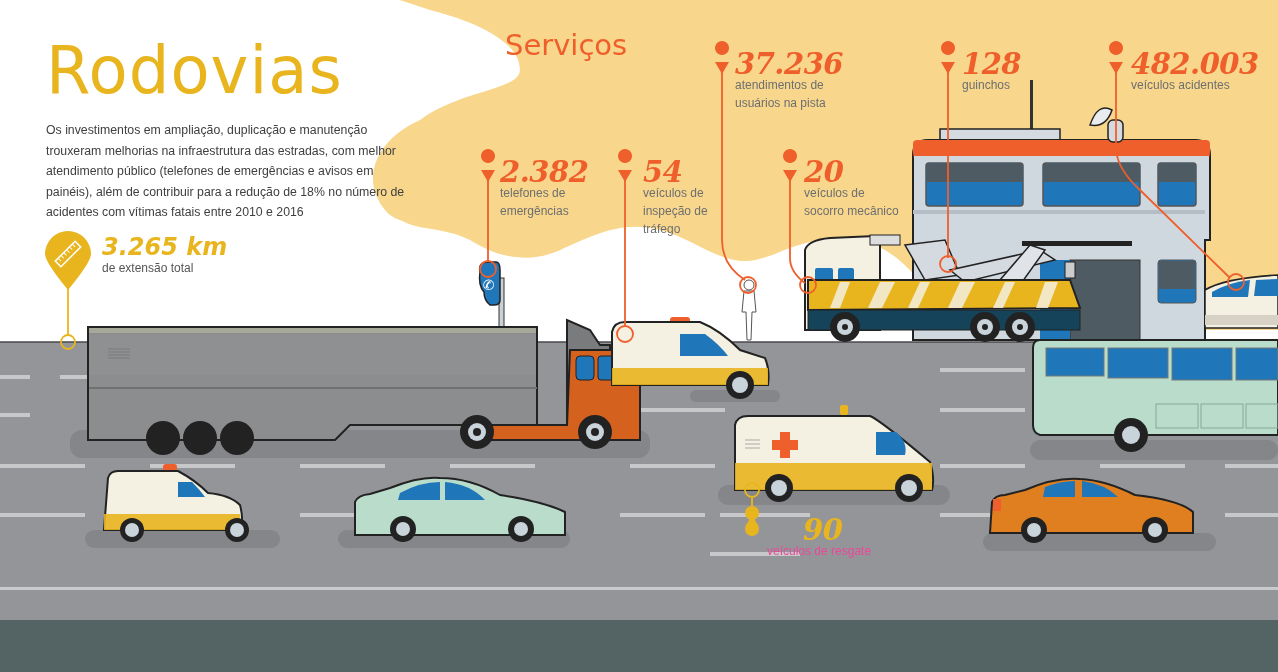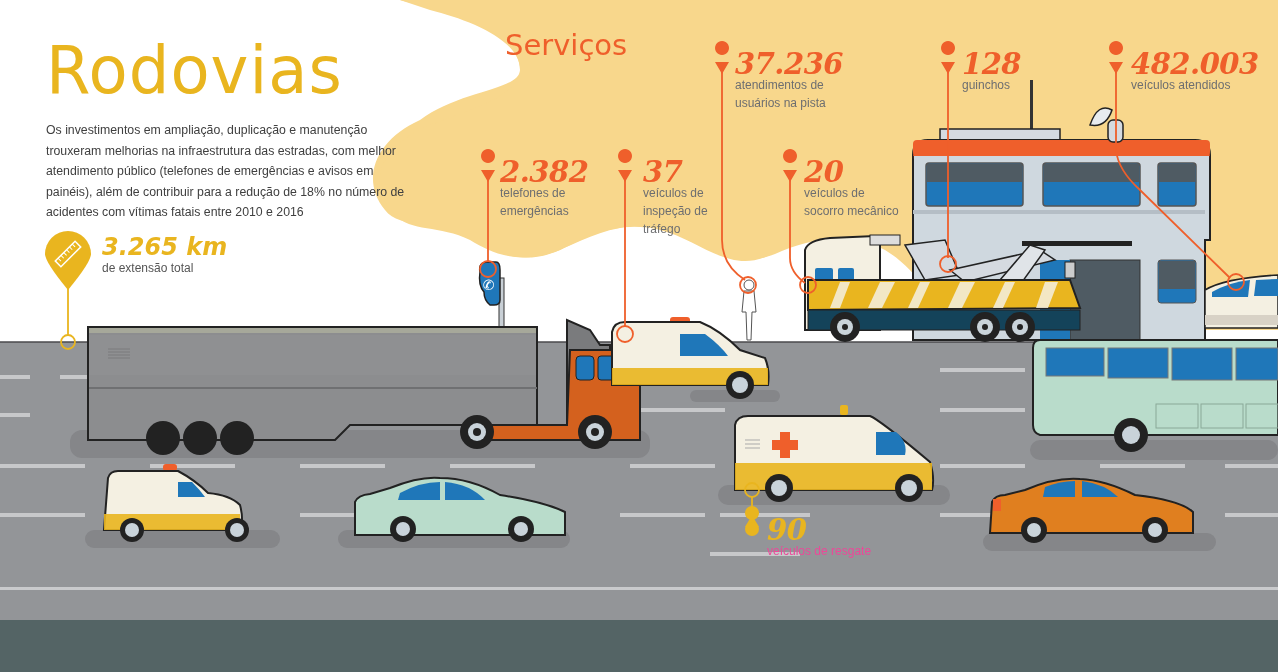--- a/index.html
+++ b/index.html
@@ -5,21 +5,21 @@
   html,body{margin:0;padding:0;}
   body{width:1278px;height:672px;overflow:hidden;background:#ffffff;position:relative;font-family:"Liberation Sans","DejaVu Sans",sans-serif;}
   .scene{position:absolute;left:0;top:0;width:1278px;height:672px;}
   .abs{position:absolute;}
   .title{left:46px;top:34px;font-size:64px;color:#e9b51f;font-weight:300;letter-spacing:1px;font-family:"DejaVu Sans",sans-serif;font-weight:normal;transform:scaleY(1.02);}
   .intro{left:46px;top:120px;width:370px;font-size:12.3px;line-height:20.5px;color:#404040;}
   .section{left:505px;top:28px;font-size:29px;color:#ef5f2b;font-family:"DejaVu Sans",sans-serif;}
   .stat{color:#ef5f2b;}
   .stat .num{font-weight:bold;font-style:italic;font-size:29px;line-height:24px;font-family:"DejaVu Serif",serif;letter-spacing:-0.5px;}
   .stat .lbl{font-size:12px;line-height:18px;color:#6d6e70;}
-  .yel .num{color:#e9b51f;}
+  .yel .num{color:#e9b51f;margin-left:36px;}
   .onroad .lbl{color:#ec4899;}
   .km .num{font-size:24px;color:#e9b51f;font-weight:bold;font-style:italic;font-family:"DejaVu Sans",sans-serif;}
   .km .lbl{font-size:12px;color:#555;}
 </style>
 </head>
 <body>
 
 <div class="scene">
 <svg width="1278" height="672" viewBox="0 0 1278 672" xmlns="http://www.w3.org/2000/svg">
 
@@ -316,21 +316,21 @@
 
 <div class="abs section">Serviços</div>
 
 <div class="abs stat" style="left:500px;top:160px;">
   <div class="num">2.382</div>
   <div class="lbl">telefones de</div>
   <div class="lbl">emergências</div>
 </div>
 
 <div class="abs stat" style="left:643px;top:160px;">
-  <div class="num">37</div>
+  <div class="num">54</div>
   <div class="lbl">veículos de</div>
   <div class="lbl">inspeção de</div>
   <div class="lbl">tráfego</div>
 </div>
 
 <div class="abs stat" style="left:735px;top:52px;">
   <div class="num">37.236</div>
   <div class="lbl">atendimentos de</div>
   <div class="lbl">usuários na pista</div>
 </div>
@@ -341,19 +341,19 @@
   <div class="lbl">socorro mecânico</div>
 </div>
 
 <div class="abs stat" style="left:962px;top:52px;">
   <div class="num">128</div>
   <div class="lbl">guinchos</div>
 </div>
 
 <div class="abs stat" style="left:1131px;top:52px;">
   <div class="num">482.003</div>
-  <div class="lbl">veículos atendidos</div>
+  <div class="lbl">veículos acidentes</div>
 </div>
 
 <div class="abs stat yel onroad" style="left:767px;top:518px;">
   <div class="num">90</div>
   <div class="lbl">veículos de resgate</div>
 </div>
 
 </body></html>

